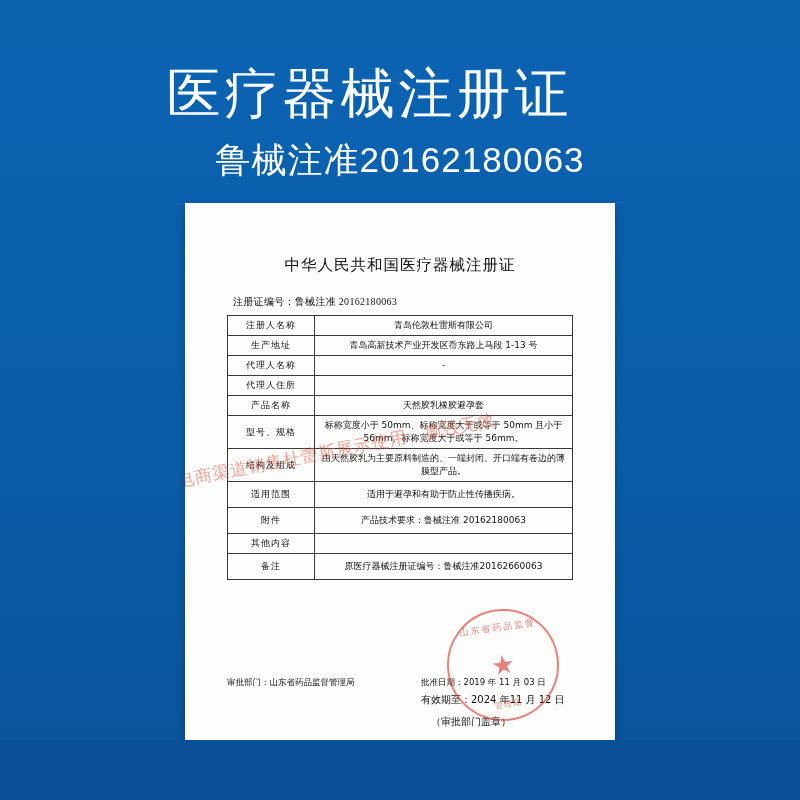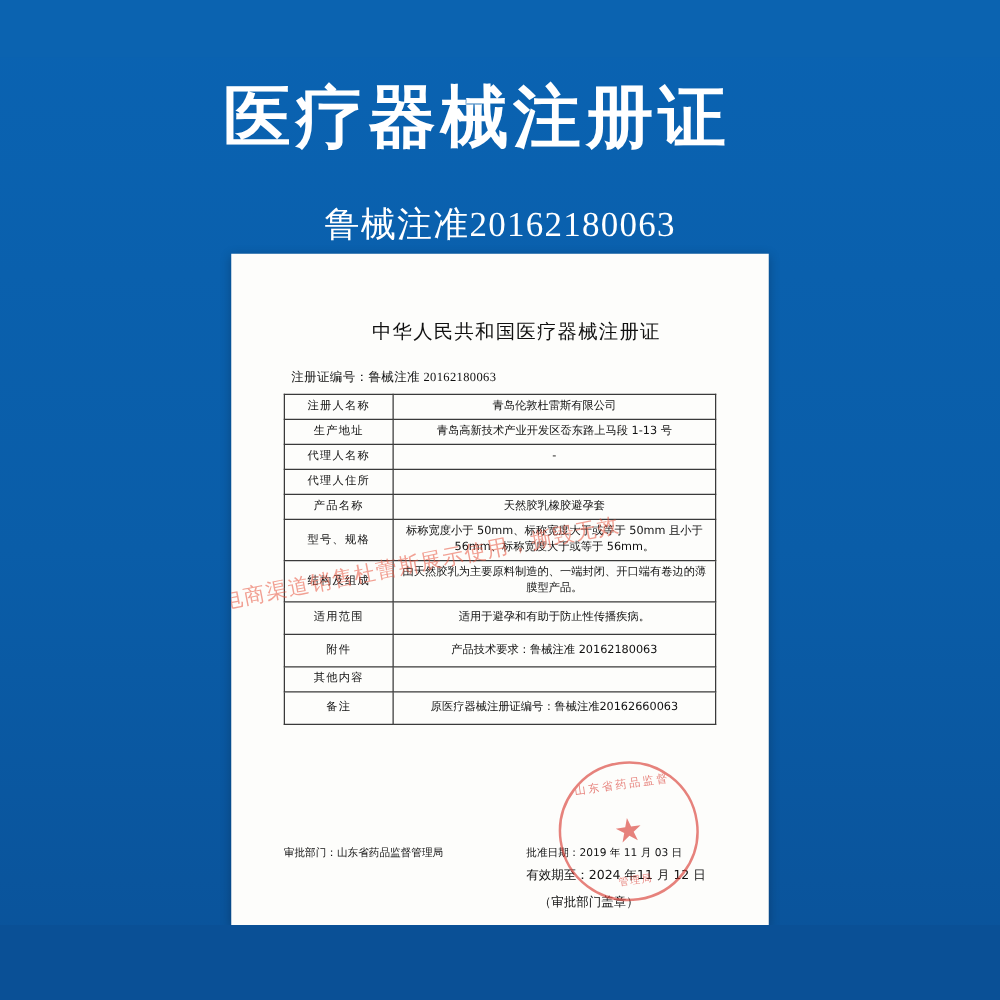--- a/index.html
+++ b/index.html
@@ -29,35 +29,33 @@
   }
   .banner-title {
     position: absolute;
     top: 58px;
     left: 0;
     width: 739px;
     text-align: center;
     color: #ffffff;
     font-size: 54px;
     letter-spacing: 4px;
-    font-weight: bold;
+    font-weight: normal;
     font-family: "DejaVu Sans", sans-serif;
-    padding-left: 12px;
   }
   .banner-sub {
     position: absolute;
     top: 137px;
     left: 0;
     width: 800px;
     text-align: center;
     color: #ffffff;
-    font-size: 28px;
-    letter-spacing: 1px;
-    font-family: Liberation Serif, serif;
-    margin-top: 24px;
+    font-size: 35px;
+    letter-spacing: 1px;
+    font-family: Liberation Sans, sans-serif;
   }
 
   
   .cert {
     position: absolute;
     left: 185px;
     top: 203px;
     width: 430px;
     height: 537px;
     background: #fdfdfb;
@@ -74,21 +72,20 @@
   }
   .cert-title {
     position: absolute;
     top: 52px;
     left: 0;
     width: 430px;
     text-align: center;
     font-size: 15.5px;
     letter-spacing: 1px;
     color: #111;
-    padding-left: 13px;
   }
   .cert-no {
     position: absolute;
     top: 92px;
     left: 48px;
     font-size: 10px;
     color: #111;
     letter-spacing: 0.3px;
     font-family: Liberation Serif, serif;
   }

